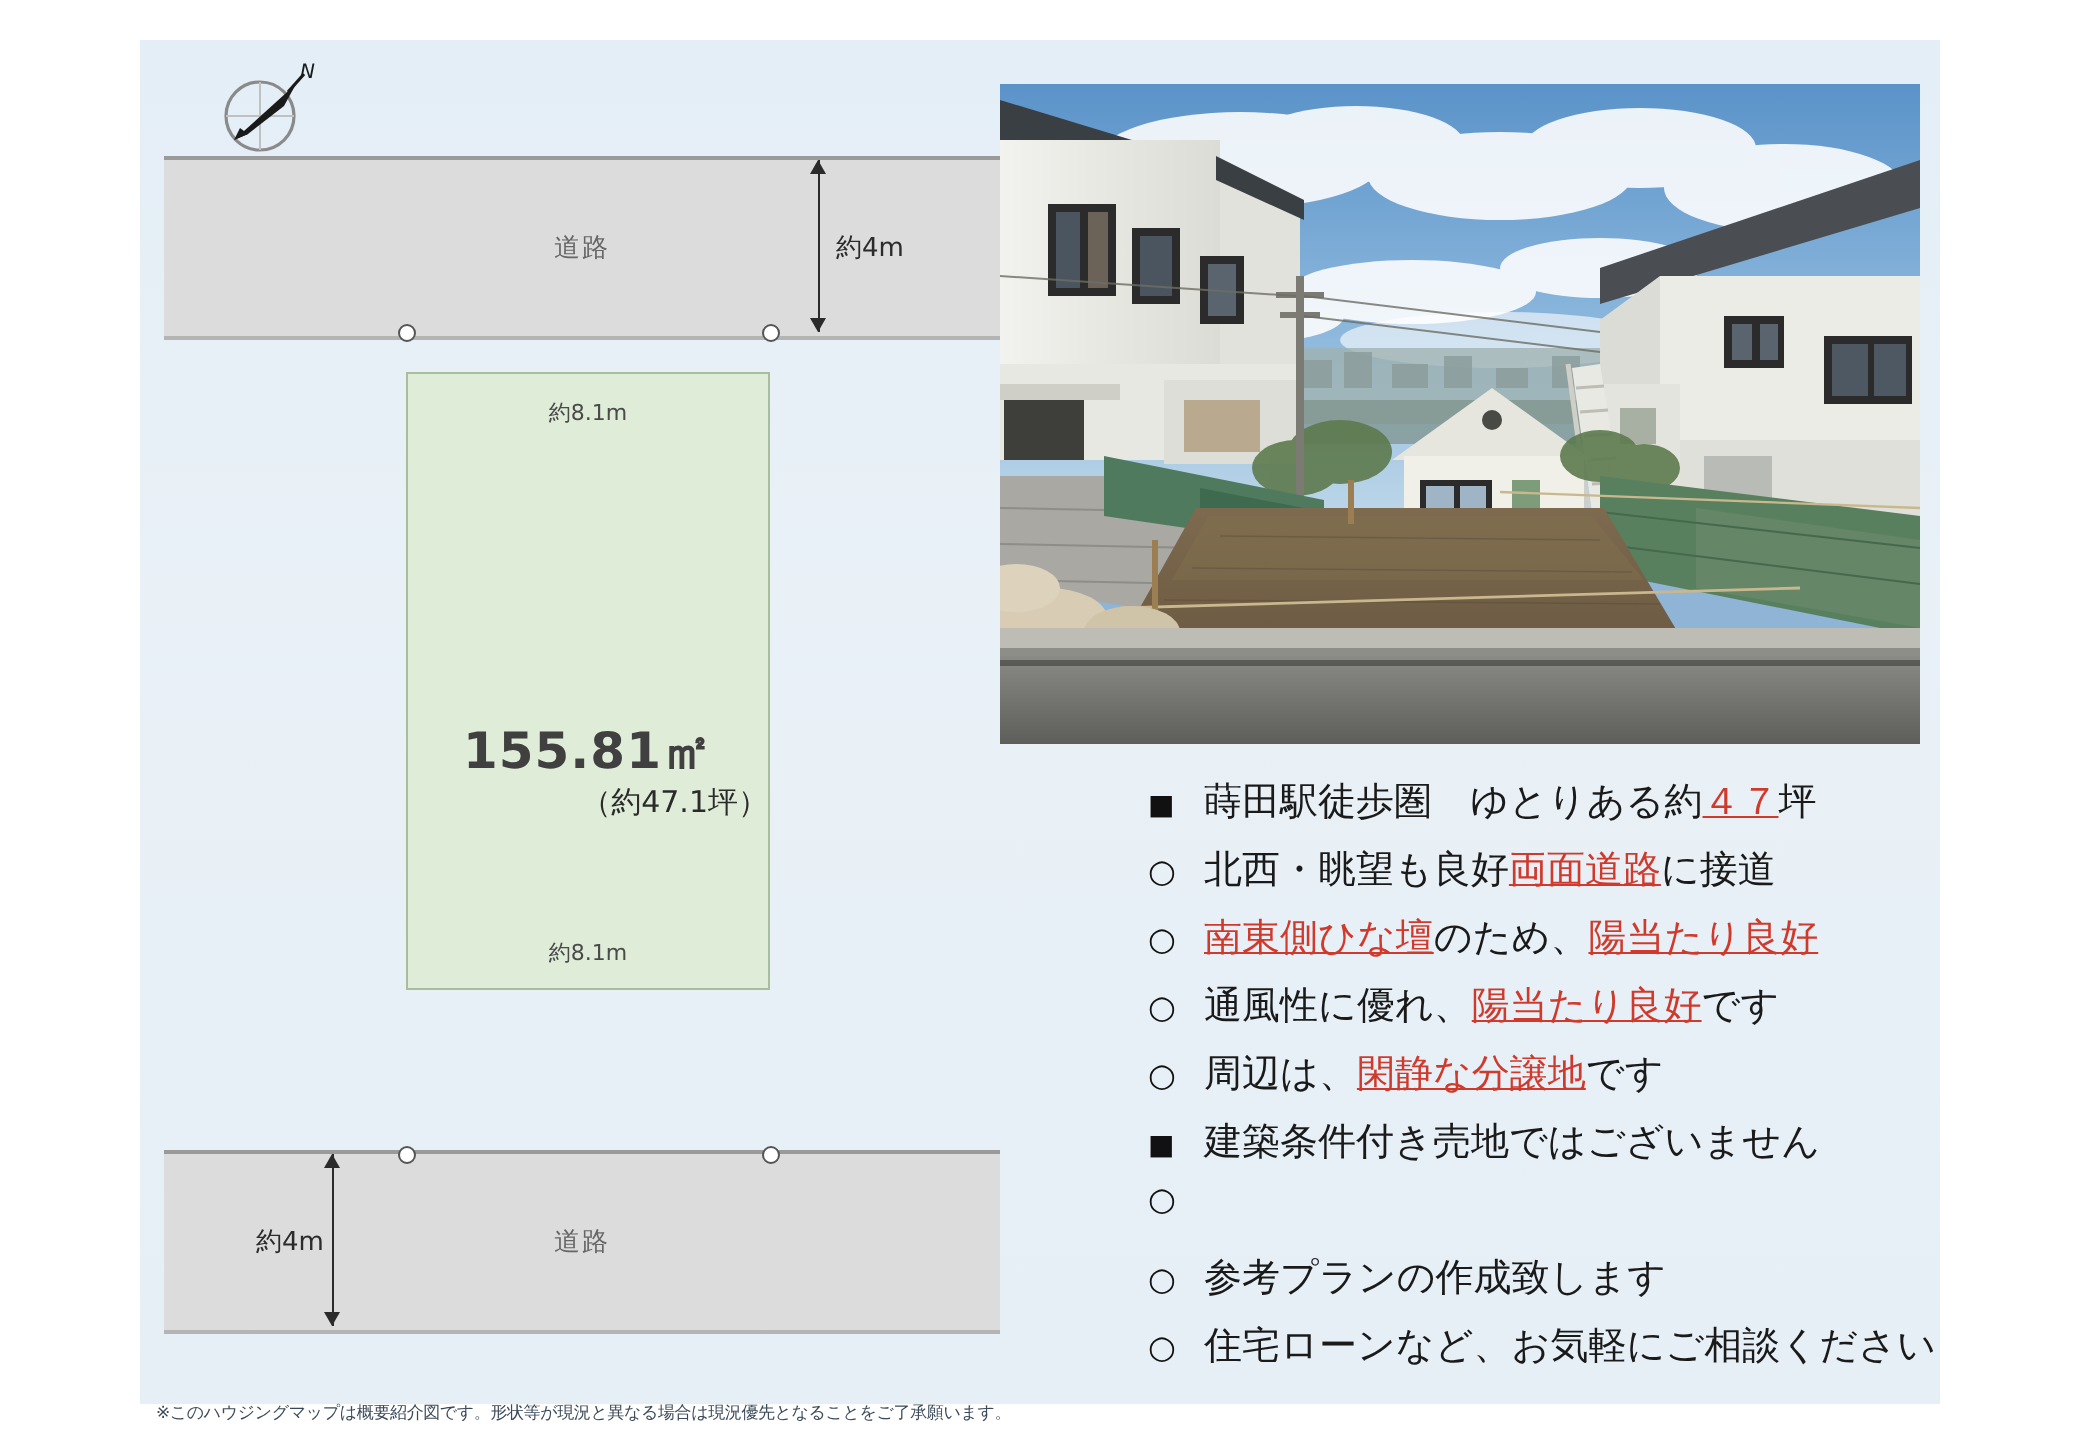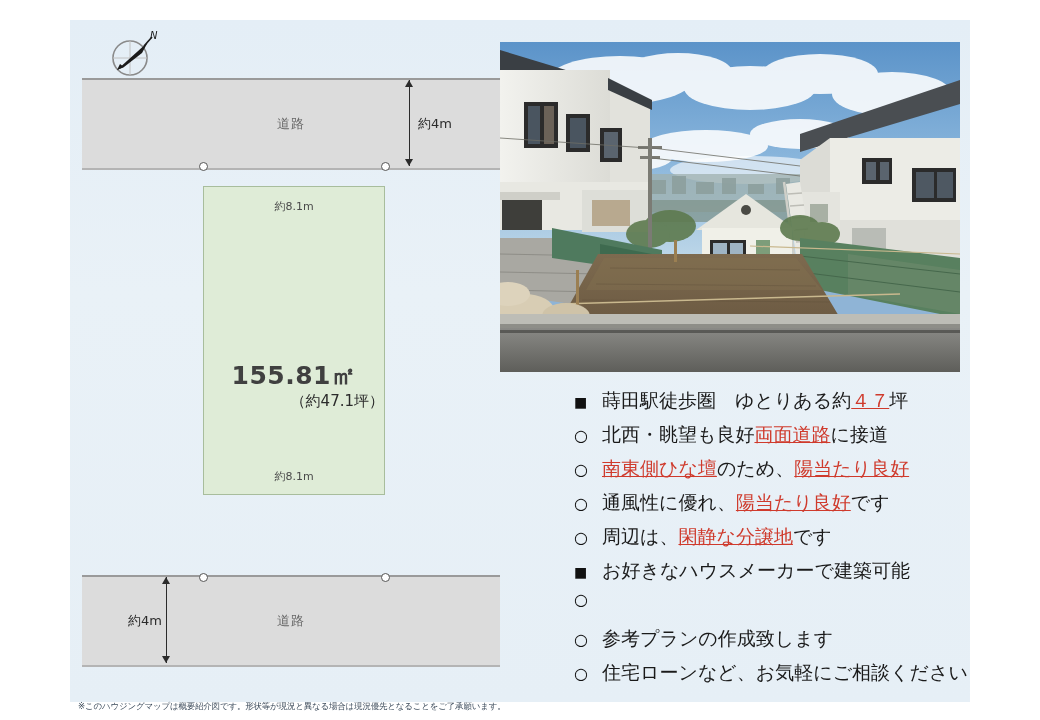--- a/index.html
+++ b/index.html
@@ -439,21 +439,21 @@
         <div class="feat-row">
           <span class="feat-marker circle">○</span>
           <span class="feat-text"><span>通風性に優れ、</span><span class="hl">陽当たり良好</span><span>です</span></span>
         </div>
         <div class="feat-row">
           <span class="feat-marker circle">○</span>
           <span class="feat-text"><span>周辺は、</span><span class="hl">閑静な分譲地</span><span>です</span></span>
         </div>
         <div class="feat-row">
           <span class="feat-marker">■</span>
-          <span class="feat-text"><span>お好きなハウスメーカーで建築可能</span></span>
+          <span class="feat-text"><span>建築条件付き売地ではございません</span></span>
         </div>
         <div class="feat-row">
           <span class="feat-marker circle">○</span>
         </div>
         <div class="feat-row">
           <span class="feat-marker circle">○</span>
           <span class="feat-text"><span>参考プランの作成致します</span></span>
         </div>
         <div class="feat-row">
           <span class="feat-marker circle">○</span>

